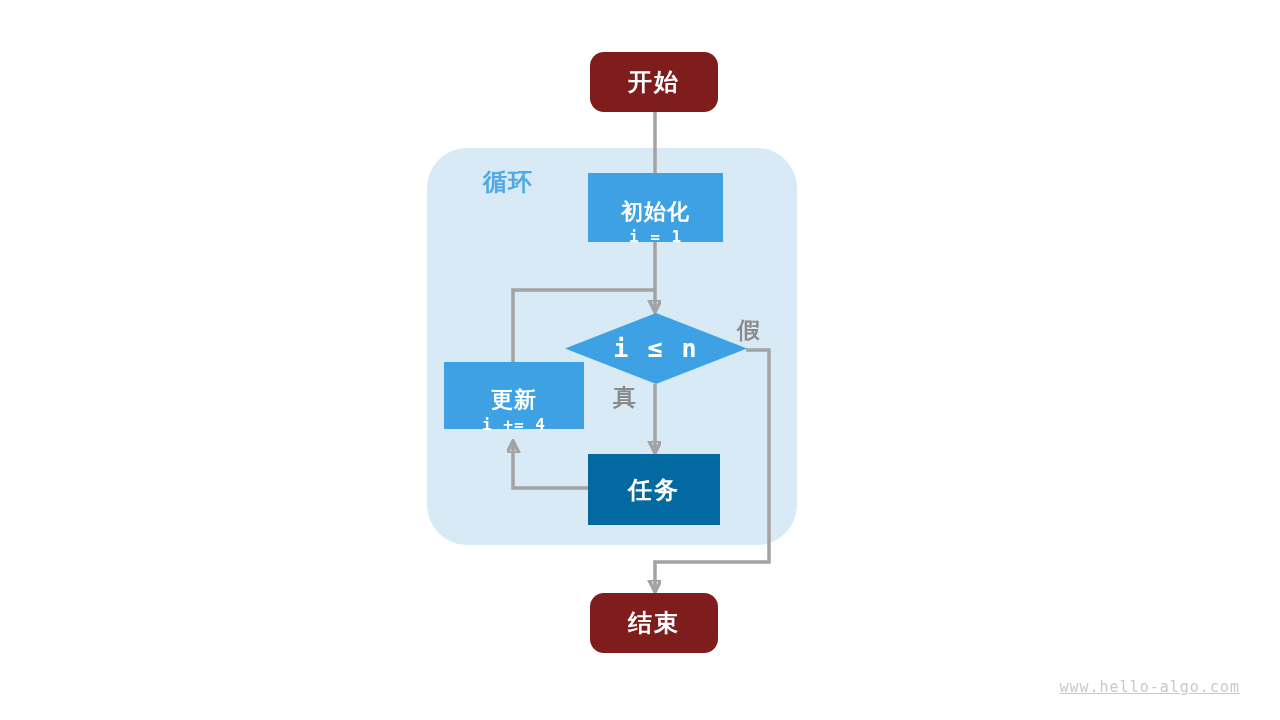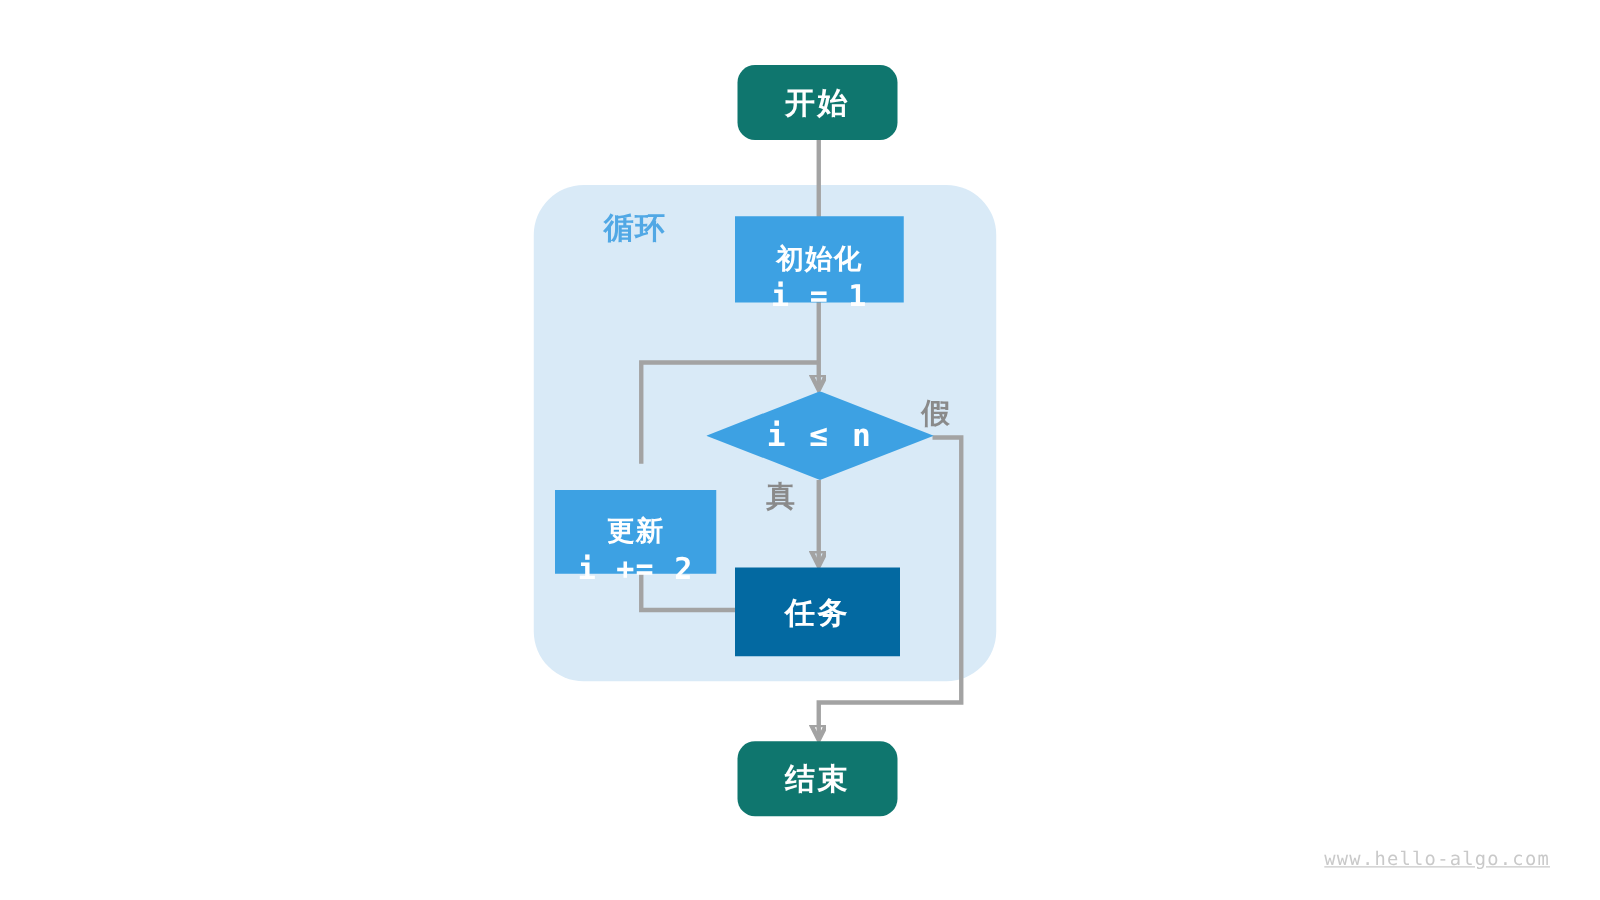--- a/index.html
+++ b/index.html
@@ -50,38 +50,38 @@
     position: absolute;
     display: flex;
     flex-direction: column;
     align-items: center;
     justify-content: center;
     color: #ffffff;
     text-align: center;
     box-sizing: border-box;
   }
   .node-terminal {
-    background: #0f766e;
+    background: #7f1d1d;
     border-radius: 14px;
     font-size: 24px;
     font-weight: bold;
     letter-spacing: 2px;
   }
   .node-start { left: 590px; top: 52px;  width: 128px; height: 60px; }
   .node-end   { left: 590px; top: 593px; width: 128px; height: 60px; align-items: center; }
   .node-process {
     background: #3da1e3;
     font-weight: bold;
   }
   .node-init   { left: 588px; top: 173px; width: 135px; height: 69px; }
-  .node-update { left: 444px; top: 392px; width: 129px; height: 67px; }
+  .node-update { left: 444px; top: 362px; width: 140px; height: 67px; }
   .node-title { font-size: 22px; line-height: 1.3; letter-spacing: 1px; margin-top: 31px; }
   .node-code {
     font-family: "DejaVu Sans Mono", monospace;
-    font-size: 24px;
+    font-size: 16px;
     font-weight: bold;
     line-height: 1.3;
     letter-spacing: 1px;
   }
   .node-condition {
     left: 565px; top: 313px; width: 182px; height: 71px;
     background: #3da1e3;
     clip-path: polygon(50% 0, 100% 50%, 50% 100%, 0 50%);
     font-family: "DejaVu Sans Mono", monospace;
     font-size: 25px;
@@ -145,21 +145,21 @@
     <span class="node-title">初始化</span>
     <span class="node-code">i = 1</span>
   </div>
 
   <div class="node node-condition">
     <span>i ≤ n</span>
   </div>
 
   <div class="node node-process node-update">
     <span class="node-title">更新</span>
-    <span class="node-code">i += 2</span>
+    <span class="node-code">i += 4</span>
   </div>
 
   <div class="node node-task">
     <span>任务</span>
   </div>
 
   <div class="node node-terminal node-end">
     <span>结束</span>
   </div>
 

